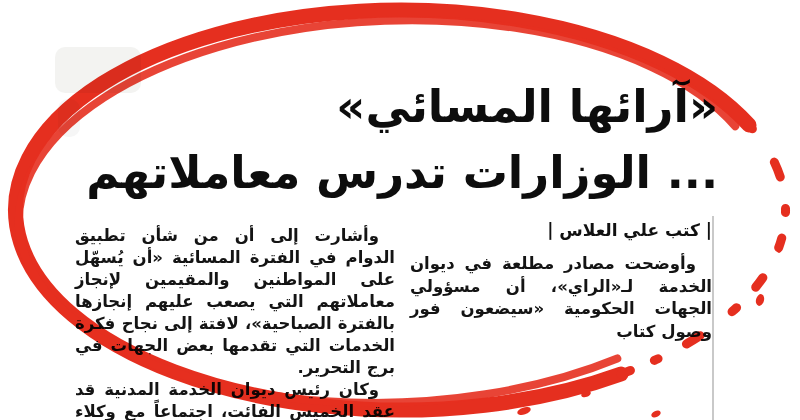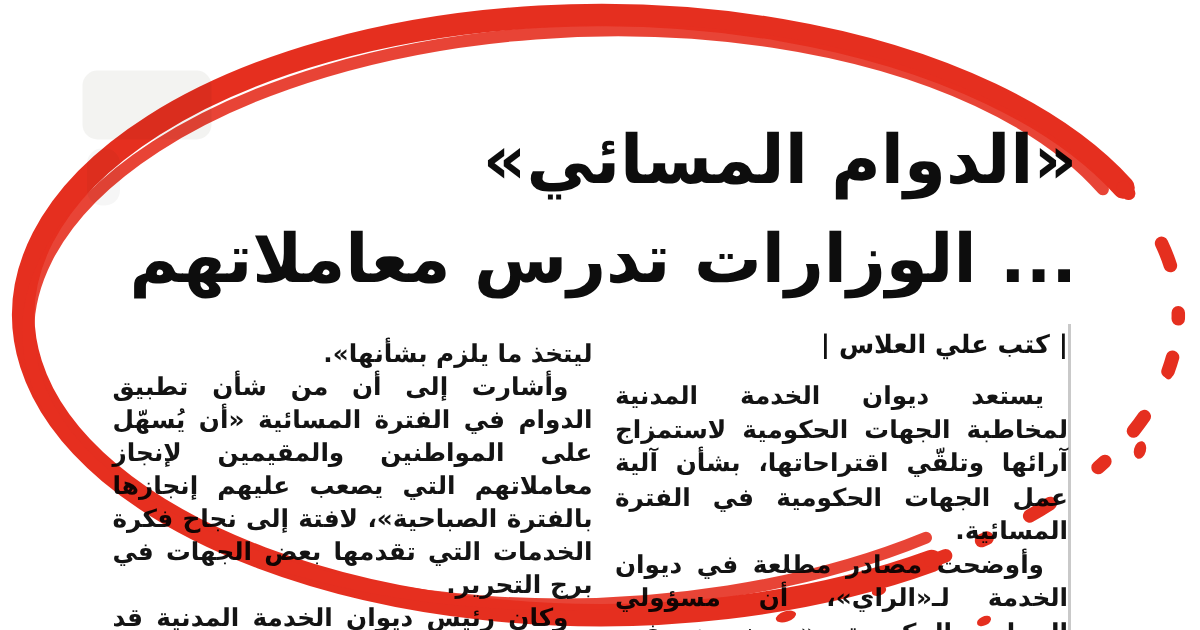--- a/index.html
+++ b/index.html
@@ -53,35 +53,33 @@
 </style>
 </head>
 <body>
 
 <div class="page">
 
   <div class="artifact a1"></div>
   <div class="artifact a2"></div>
 
   <div class="headline">
-    <div class="h-line1">«الدوام المسائي»</div>
+    <div class="h-line1">«آرائها المسائي»</div>
     <div class="h-line2">... الوزارات تدرس معاملاتهم</div>
   </div>
 
   <div class="byline">| كتب علي العلاس |</div>
 
   <div class="col-divider"></div>
 
   <div class="body-col col-right">
-    <p>يستعد ديوان الخدمة المدنية لمخاطبة الجهات الحكومية لاستمزاج آرائها وتلقّي اقتراحاتها، بشأن آلية عمل الجهات الحكومية في الفترة المسائية.</p>
     <p>وأوضحت مصادر مطلعة في ديوان الخدمة لـ«الراي»، أن مسؤولي الجهات الحكومية «سيضعون فور وصول كتاب</p>
   </div>
 
   <div class="body-col col-left">
-    <p class="no-indent">ليتخذ ما يلزم بشأنها».</p>
     <p>وأشارت إلى أن من شأن تطبيق الدوام في الفترة المسائية «أن يُسهّل على المواطنين والمقيمين لإنجاز معاملاتهم التي يصعب عليهم إنجازها بالفترة الصباحية»، لافتة إلى نجاح فكرة الخدمات التي تقدمها بعض الجهات في برج التحرير.</p>
     <p>وكان رئيس ديوان الخدمة المدنية قد عقد الخميس الفائت، اجتماعاً مع وكلاء وزارات</p>
   </div>
 
   <svg class="circle-svg" viewBox="0 0 800 420" aria-hidden="true">
 
     <path d="M 749,125 A 385 200 0 1 0 621,374" fill="none" stroke="#e42313" stroke-width="15" stroke-linecap="round"></path>
 
     <path d="M 738,138 A 374 191 0 1 0 612,366" fill="none" stroke="#e42313" stroke-width="8" stroke-linecap="round" transform="rotate(-2 400 210)" opacity="0.9"></path>
 

